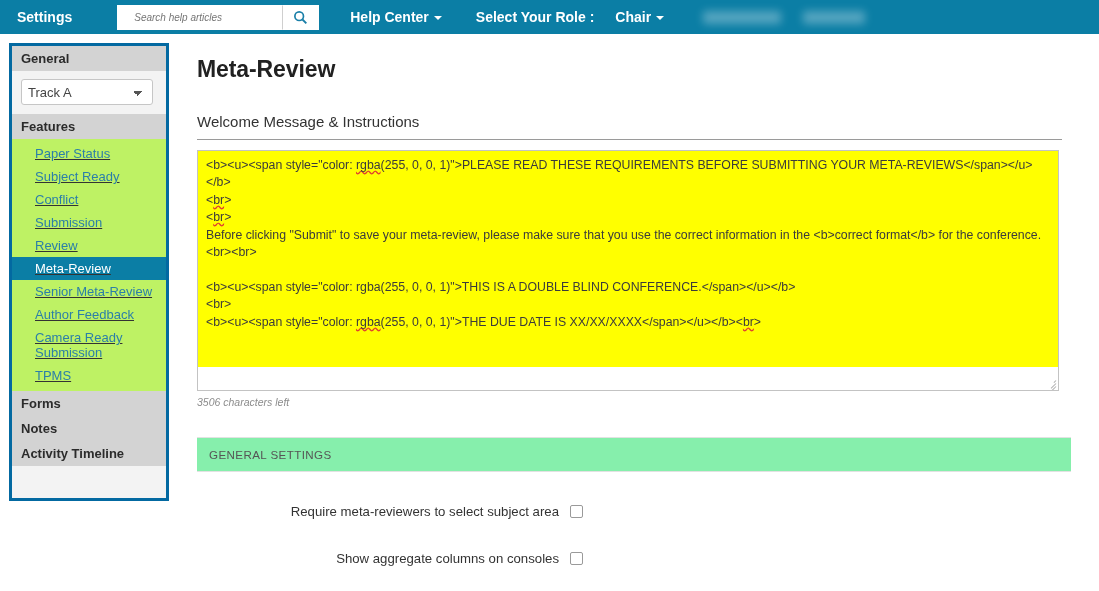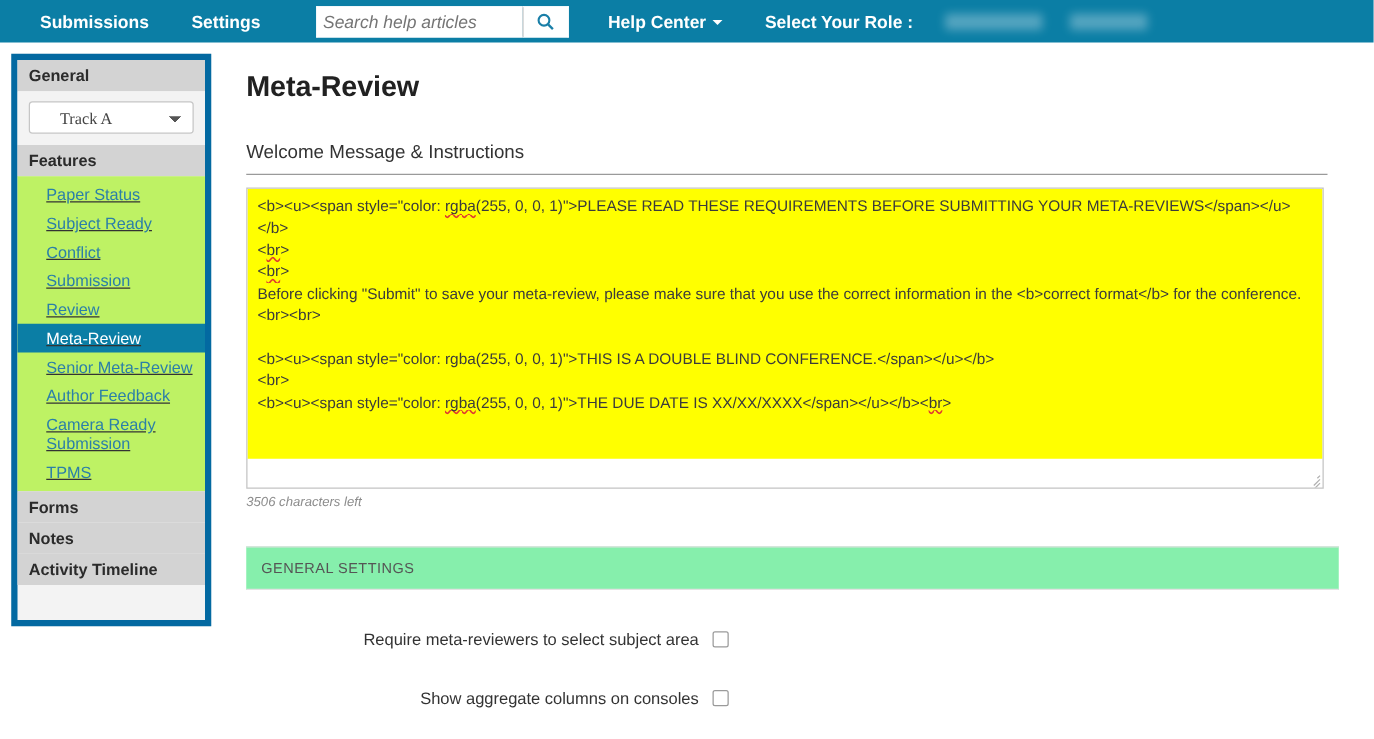--- a/index.html
+++ b/index.html
@@ -45,24 +45,24 @@
     align-items: stretch;
     margin-left: 28px;
     height: 25px;
   }
   .search-input {
     width: 165px;
     height: 25px;
     border: 1px solid #ffffff;
     border-right: none;
     background: #ffffff;
-    font-size: 14px;
+    font-size: 10px;
     font-style: italic;
     color: #8a8a8a;
-    padding: 0 4px;
+    padding: 0 16px;
     outline: none;
     font-family: "Liberation Sans", sans-serif;
   }
   .search-btn {
     width: 37px;
     height: 25px;
     background: #ffffff;
     border: 1px solid #ffffff;
     border-left: 1px solid #cfcfcf;
     display: flex;
@@ -86,41 +86,41 @@
   
   .page { display: flex; height: 557px; }
 
   
   .sidebar {
     width: 160px;
     flex: 0 0 160px;
     margin: 9px 0 0 9px;
     height: 458px;
     background: #f3f3f3;
-    border: 5px solid #0369a1;
+    border: 3px solid #0369a1;
     font-size: 13px;
   }
   .side-head {
     background: #d3d3d3;
     color: #2b2b2b;
     font-weight: bold;
     font-size: 13px;
     padding: 5px 0 5px 9px;
   }
   .side-select-wrap { padding: 8px 9px 9px 9px; background: #f3f3f3; }
   .side-select {
     width: 132px;
     height: 26px;
     border: 1px solid #c6c6c6;
     border-radius: 3px;
     background: #ffffff;
     font-size: 13px;
     color: #444444;
-    padding: 0 24px;
-    font-family: Liberation Serif, serif;
+    padding: 0 6px;
+    font-family: Liberation Sans, sans-serif;
     appearance: none;
     -webkit-appearance: none;
     background-image:
       linear-gradient(45deg, transparent 50%, #555 50%),
       linear-gradient(135deg, #555 50%, transparent 50%);
     background-position:
       calc(100% - 14px) 11px,
       calc(100% - 9px) 11px;
     background-size: 5px 5px, 5px 5px;
     background-repeat: no-repeat;
@@ -244,21 +244,20 @@
   }
   .opt-rows { margin-top: 16px; }
   .r1 { width: 386px; }
   .r2 { width: 386px; }
   .r3 { width: 386px; }
 </style>
 </head>
 <body>
 
 <div class="navbar">
-  <a class="nav-item first">Submissions</a>
 
 
   <a class="nav-item">Settings</a>
 
   <div class="search-wrap">
     <input class="search-input" type="text" placeholder="Search help articles" style="">
     <button class="search-btn">
       <svg width="15" height="15" viewBox="0 0 16 16">
         <circle cx="6.6" cy="6.6" r="4.6" fill="none" stroke="#1a7fa8" stroke-width="1.8"></circle>
         <line x1="10.1" y1="10.1" x2="14.2" y2="14.2" stroke="#1a7fa8" stroke-width="2"></line>
@@ -266,20 +265,23 @@
     </button>
   </div>
 
   <div class="nav-right">
     <a class="nav-item">
       <span>Help Center</span><span class="caret"></span>
     </a>
 
     <span class="nav-item role-label">Select Your Role :</span>
 
+    <a class="nav-item">
+      <span>Chair</span><span class="caret"></span>
+    </a>
 
     <span class="blurred b1"></span>
     <span class="blurred b2"></span>
   </div>
 </div>
 
 <div class="page">
 
   <div class="sidebar">
     <div class="side-head">General</div>

